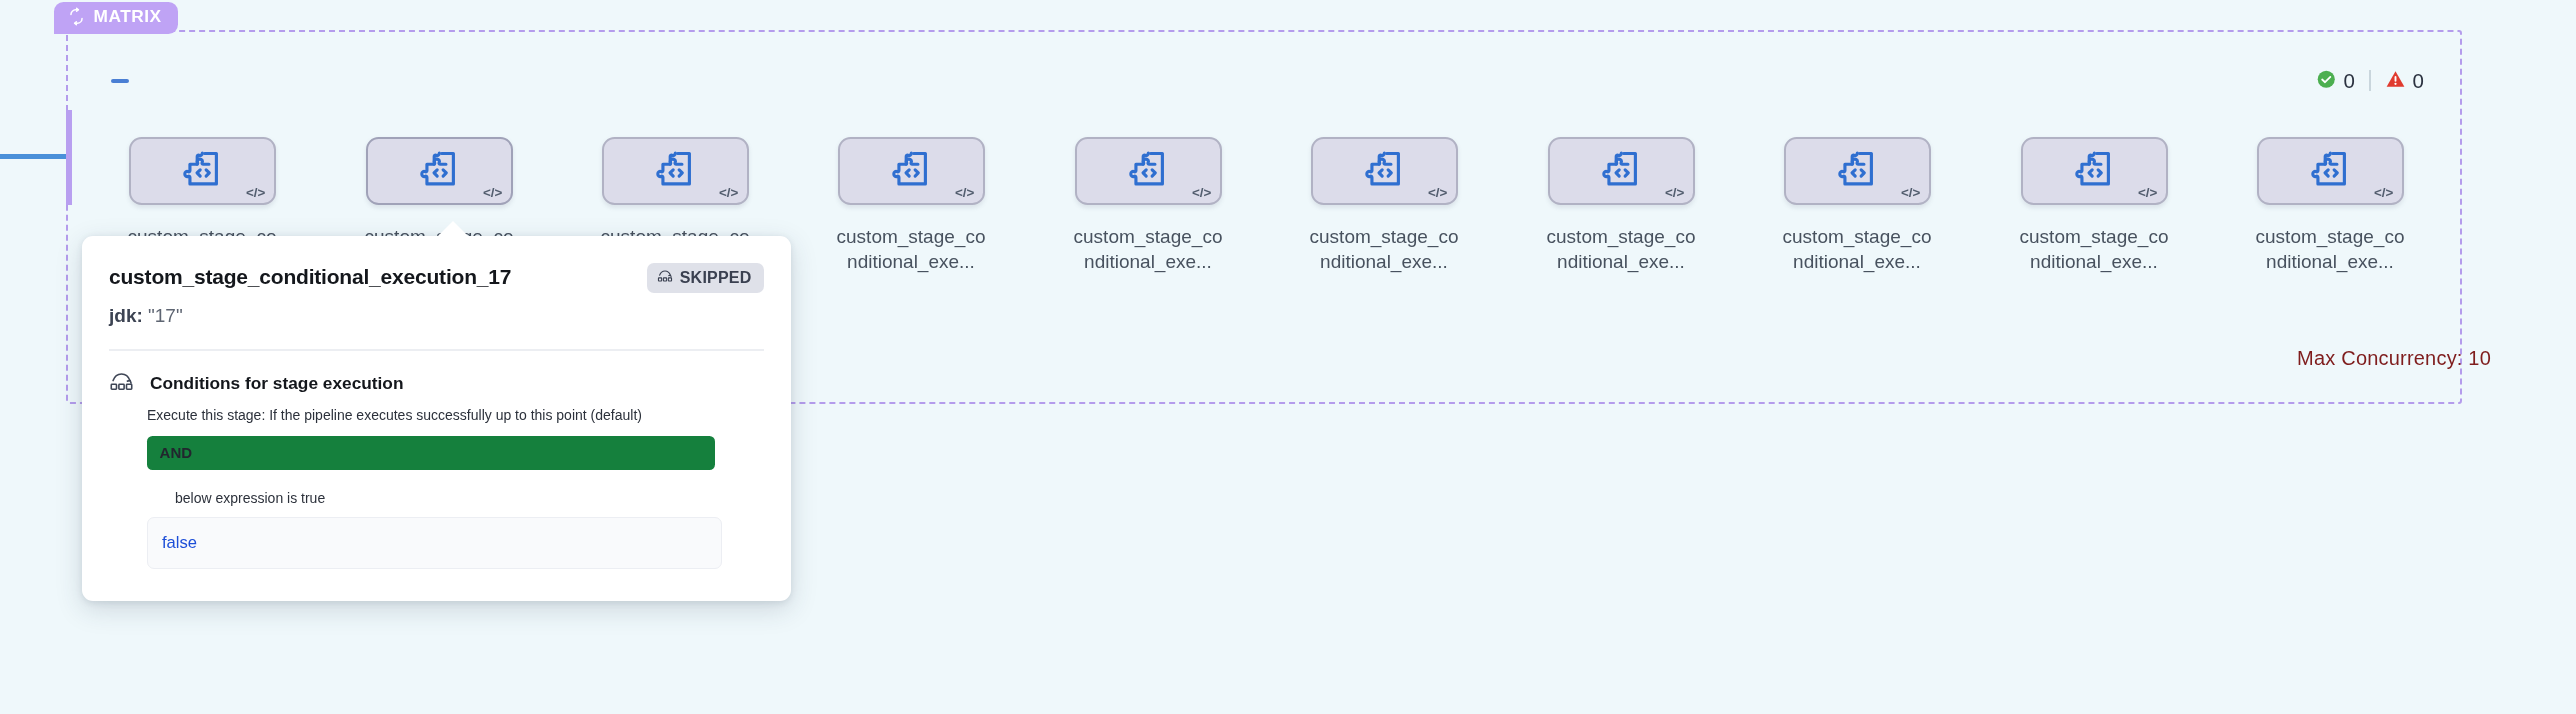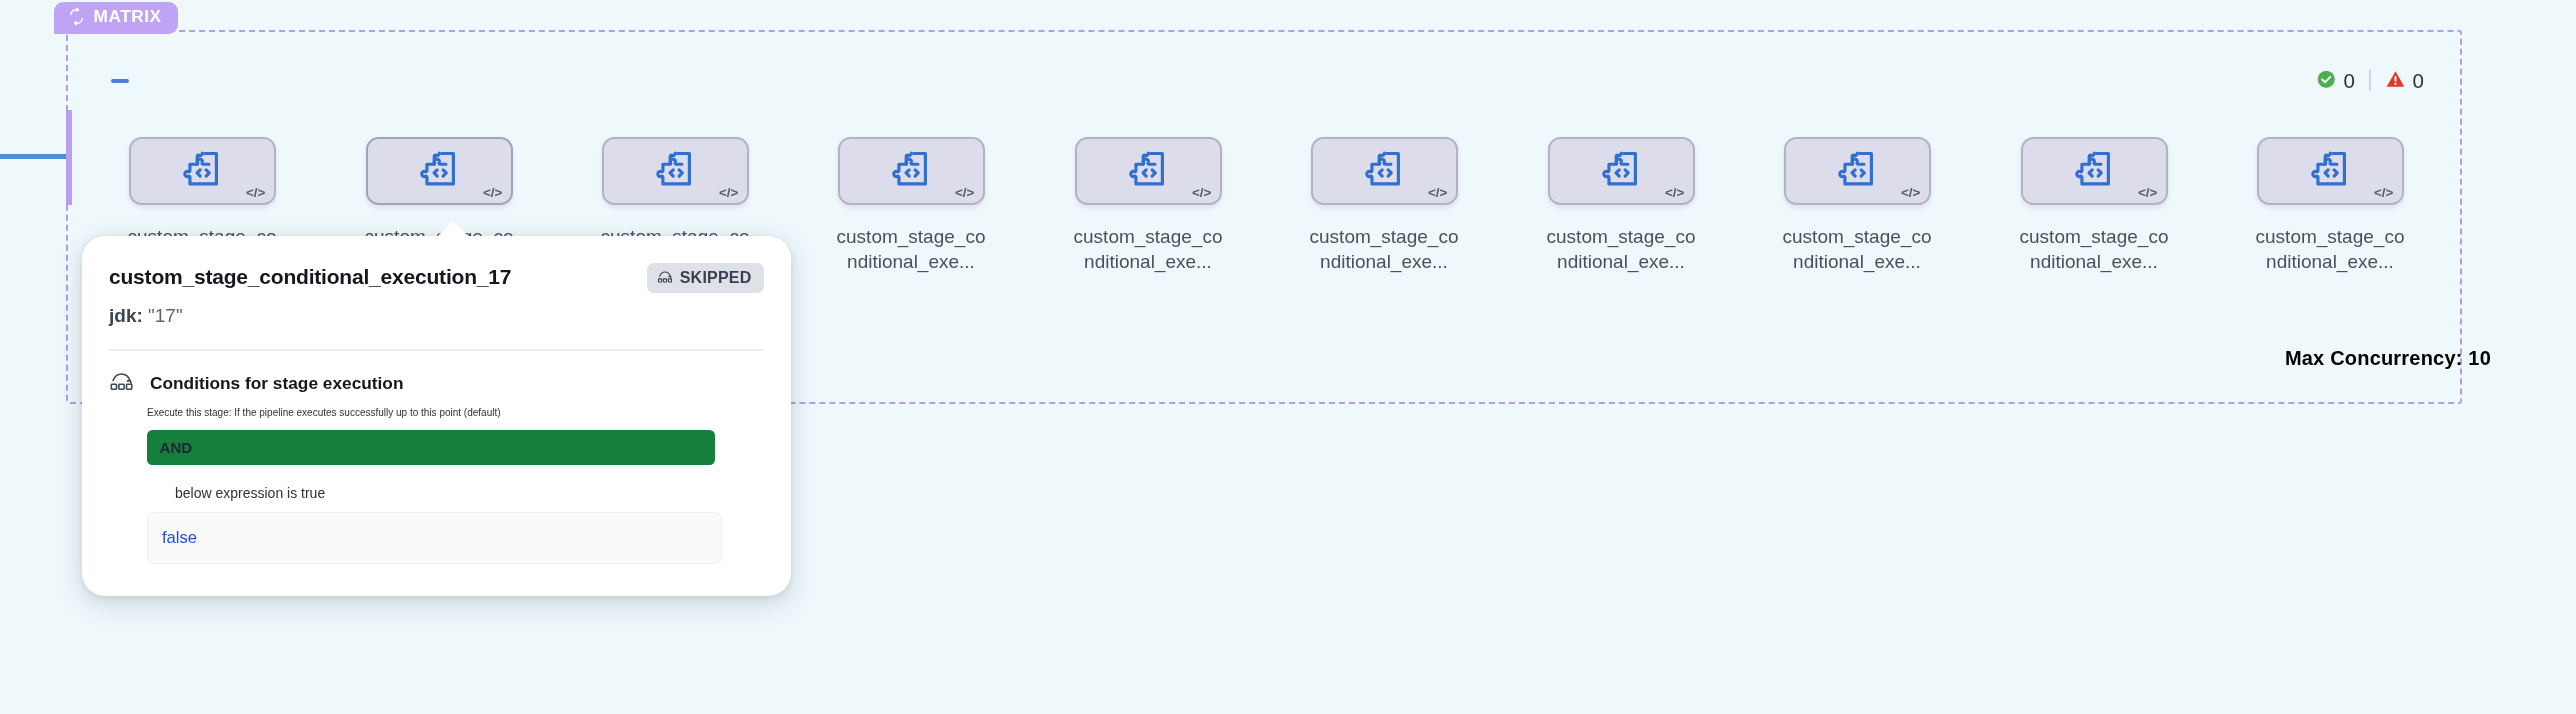--- a/index.html
+++ b/index.html
@@ -89,63 +89,63 @@
   }
   .node-label {
     margin-top: 19px; width: 154px; margin-left: -4px;
     text-align: center; font-size: 19px; line-height: 1.32;
     color: #48525f; word-break: break-all;
   }
 
   
   .max-conc {
     position: absolute; right: 85px; top: 347px;
-    font-size: 20px; font-weight: 700; color: #000000; letter-spacing: 0.2px;
+    font-size: 20px; font-weight: 400; color: #7f1d1d; letter-spacing: 0.2px;
   }
 
   
   .popover {
     position: absolute; left: 82px; top: 236px;
     width: 709px;
     background: #ffffff;
-    border-radius: 23px;
+    border-radius: 11px;
     box-shadow: 0 8px 27px rgba(40,55,80,.17), 0 1.6px 6.3px rgba(40,55,80,.10);
     z-index: 40;
   }
   .pop-arrow {
     position: absolute; left: 355px; top: -15px;
     width: 32px; height: 16px;
     background: #ffffff;
     clip-path: polygon(50% 0, 100% 100%, 0 100%);
   }
   .pop-head { padding: 27px 27px 0 27px; }
   .pop-head-row { display: flex; align-items: flex-start; }
   .pop-title {
     font-size: 21px; font-weight: 700; color: #14171c; letter-spacing: -0.2px;
     flex: 1; padding-top: 2.4px;
   }
   .skipped-badge {
-    display: flex; align-items: flex-end; gap: 6.3px;
+    display: flex; align-items: center; gap: 6.3px;
     background: #dfe1e9; border-radius: 7px;
     padding: 5.5px 12.6px 6.3px 10.2px; white-space: nowrap;
   }
   .skipped-badge .txt {
     font-size: 16px; font-weight: 700; color: #3a4050; letter-spacing: 0.2px;
   }
   .pop-sub {
     margin-top: 12.6px; font-size: 19px; color: #5e6572; font-weight: 400;
   }
   .pop-sub b { color: #3c4352; font-weight: 700; }
   .pop-divider { height: 1.6px; background: #eceef2; margin-top: 22px; }
 
   .cond-section { padding: 20.5px 27px 32px 27px; }
   .cond-head { display: flex; align-items: center; gap: 16px; }
   .cond-head .title { font-size: 17.3px; font-weight: 700; color: #14171c; }
   .cond-body { margin-left: 38px; margin-top: 11px; }
-  .cond-desc { font-size: 10px; color: #2c313b; line-height: 1.4; }
+  .cond-desc { font-size: 14px; color: #2c313b; line-height: 1.4; }
   .cond-pill {
     margin-top: 10.2px; background: #15803d; border-radius: 5.5px;
     padding: 8.7px 12.6px; font-size: 15px; font-weight: 700; color: #22262e;
     width: 568px;
   }
   .cond-note { margin-top: 20px; font-size: 14px; color: #2c313b; padding-left: 28px; }
   .expr-box {
     margin-top: 11px; width: 575px;
     background: #f9fafc; border: 1.6px solid #eceef3; border-radius: 7px;
     padding: 15px 14px; font-size: 16.6px; color: #1d4ed8;

